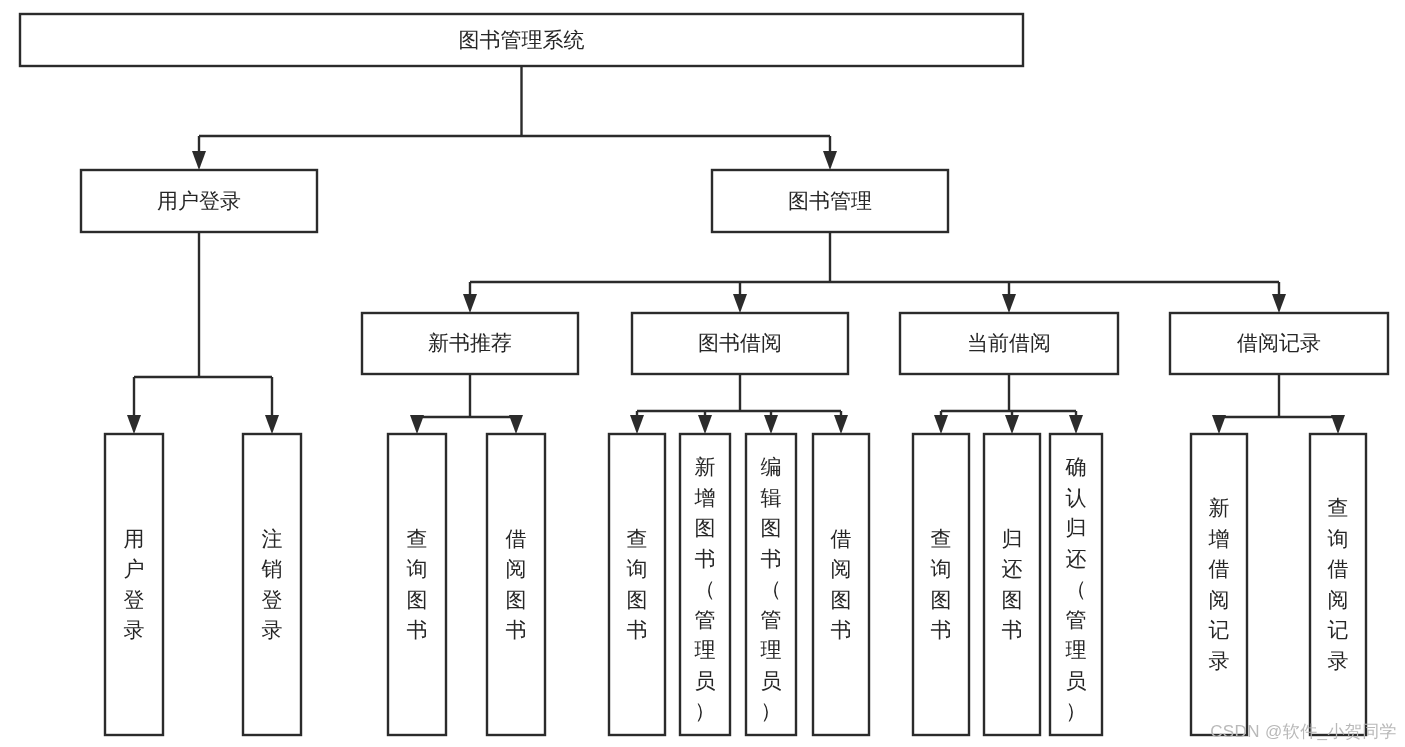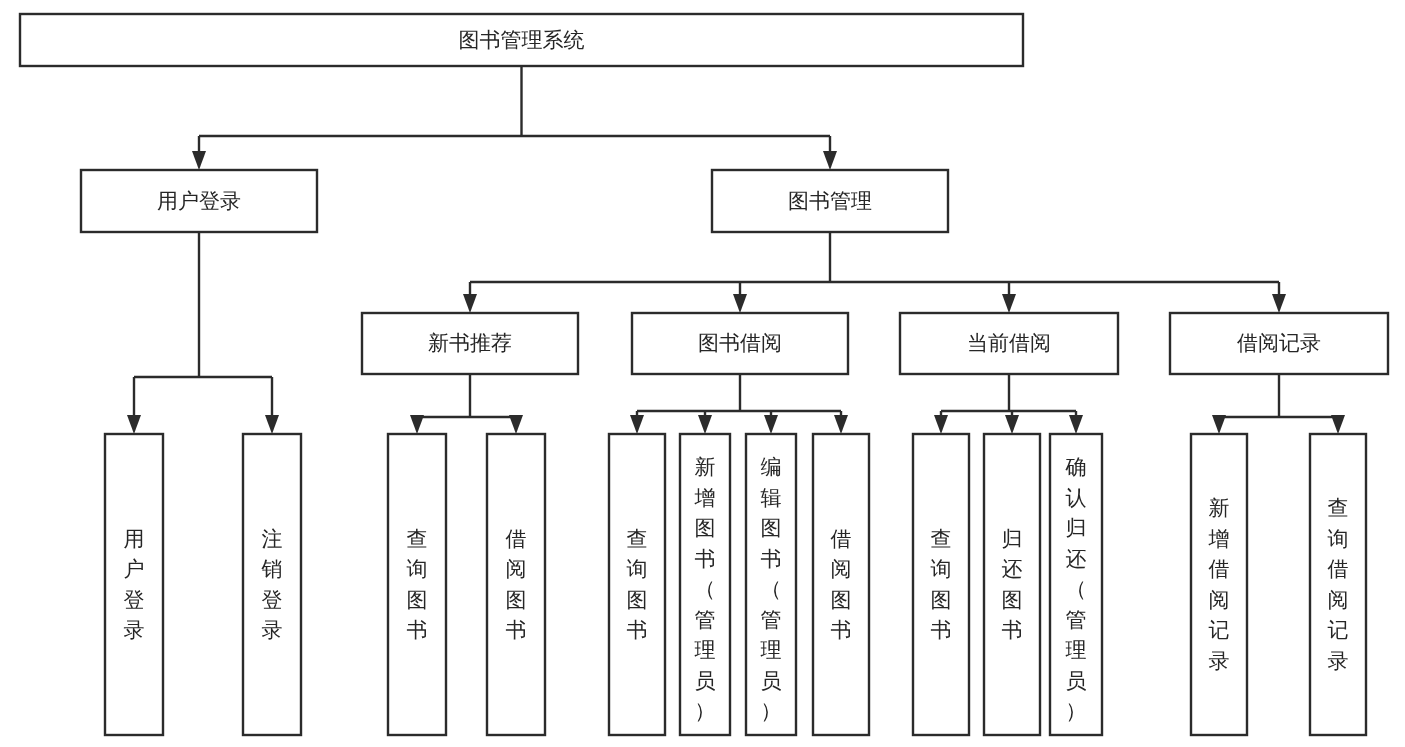--- a/index.html
+++ b/index.html
@@ -206,14 +206,15 @@
           <rect x="1191" y="434" width="56" height="301" class="node-box"></rect>
           <text x="1219" class="node-label-v"><tspan x="1219" y="515">新</tspan><tspan x="1219" y="545.5">增</tspan><tspan x="1219" y="576">借</tspan><tspan x="1219" y="606.5">阅</tspan><tspan x="1219" y="637">记</tspan><tspan x="1219" y="667.5">录</tspan></text>
         </g>
         <g>
           <rect x="1310" y="434" width="56" height="301" class="node-box"></rect>
           <text x="1338" class="node-label-v"><tspan x="1338" y="515">查</tspan><tspan x="1338" y="545.5">询</tspan><tspan x="1338" y="576">借</tspan><tspan x="1338" y="606.5">阅</tspan><tspan x="1338" y="637">记</tspan><tspan x="1338" y="667.5">录</tspan></text>
         </g>
       </g>
   </svg>
 
+  <div class="watermark">CSDN @软件_小贺同学</div>
 
 </div>
 
 </body></html>

